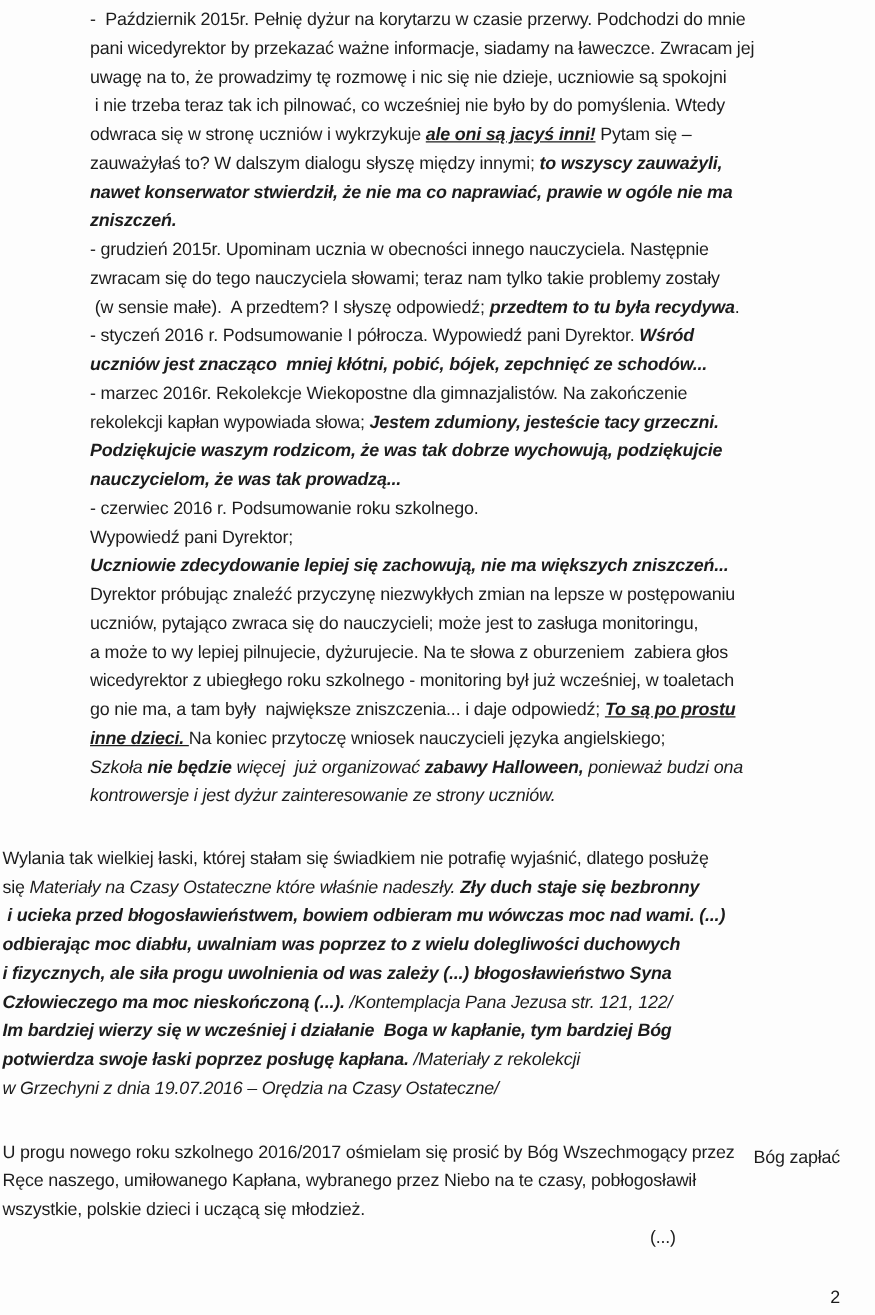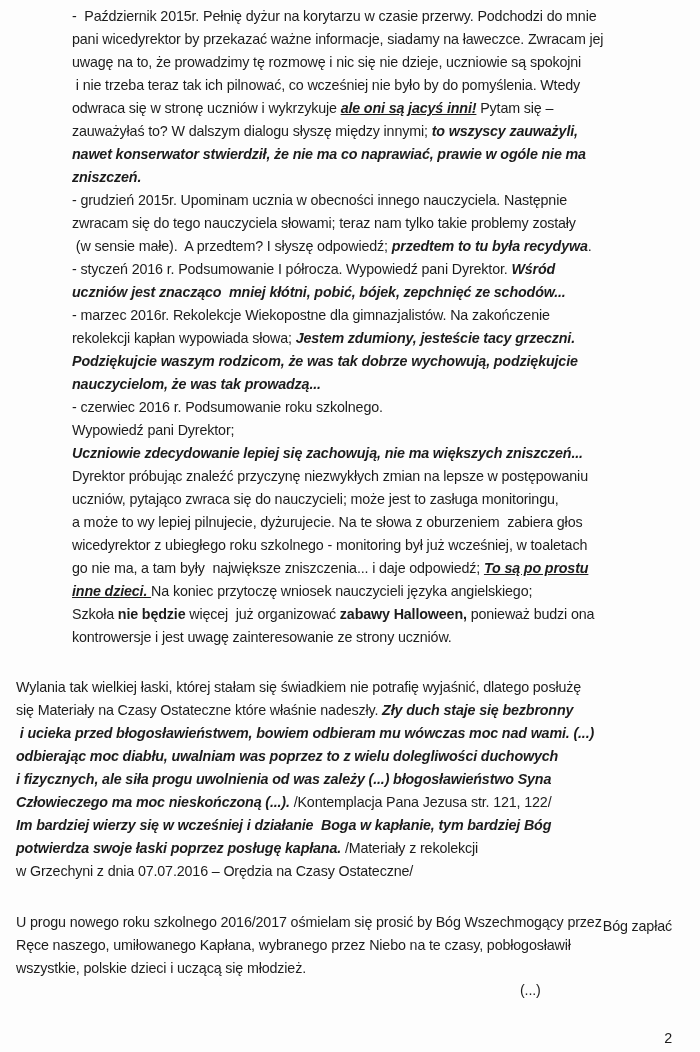--- a/index.html
+++ b/index.html
@@ -3,25 +3,25 @@
 <meta charset="utf-8">
 <style>
   html, body { margin:0; padding:0; }
   body {
     width:700px; height:1052px; background:#fdfdfd; position:relative; overflow:hidden;
     font-family:"Liberation Sans", "DejaVu Sans", sans-serif; color:#1c1c1c;
     font-size:14.3px; letter-spacing:-0.15px;
   }
   .line { position:absolute; white-space:pre; line-height:20px; }
   .b { font-weight:bold; }
-  .i { }
+  .i { font-style:italic; }
   .bi { font-weight:bold; font-style:italic; }
   .u { text-decoration:underline; }
   .block1 .line { left:72px; }
-  .block2 .line { left:16px; }
+  .block2 .line { left:2px; }
 </style>
 </head>
 <body>
 
 <div class="block1">
   <div class="line" style="top:6px"><span>-  Październik 2015r. Pełnię dyżur na korytarzu w czasie przerwy. Podchodzi do mnie</span></div>
   <div class="line" style="top:29px"><span>pani wicedyrektor by przekazać ważne informacje, siadamy na ławeczce. Zwracam jej</span></div>
   <div class="line" style="top:52px"><span>uwagę na to, że prowadzimy tę rozmowę i nic się nie dzieje, uczniowie są spokojni</span></div>
   <div class="line" style="top:75px"><span> i nie trzeba teraz tak ich pilnować, co wcześniej nie było by do pomyślenia. Wtedy</span></div>
   <div class="line" style="top:98px"><span>odwraca się w stronę uczniów i wykrzykuje </span><span class="bi u">ale oni są jacyś inni!</span><span> Pytam się –</span></div>
@@ -40,33 +40,33 @@
   <div class="line" style="top:397px"><span>- czerwiec 2016 r. Podsumowanie roku szkolnego.</span></div>
   <div class="line" style="top:420px"><span>Wypowiedź pani Dyrektor;</span></div>
   <div class="line bi" style="top:443px"><span>Uczniowie zdecydowanie lepiej się zachowują, nie ma większych zniszczeń...</span></div>
   <div class="line" style="top:466px"><span>Dyrektor próbując znaleźć przyczynę niezwykłych zmian na lepsze w postępowaniu</span></div>
   <div class="line" style="top:489px"><span>uczniów, pytająco zwraca się do nauczycieli; może jest to zasługa monitoringu,</span></div>
   <div class="line" style="top:512px"><span>a może to wy lepiej pilnujecie, dyżurujecie. Na te słowa z oburzeniem  zabiera głos</span></div>
   <div class="line" style="top:535px"><span>wicedyrektor z ubiegłego roku szkolnego - monitoring był już wcześniej, w toaletach</span></div>
   <div class="line" style="top:558px"><span>go nie ma, a tam były  największe zniszczenia... i daje odpowiedź; </span><span class="bi u">To są po prostu</span></div>
   <div class="line" style="top:581px"><span class="bi u">inne dzieci. </span><span>Na koniec przytoczę wniosek nauczycieli języka angielskiego;</span></div>
   <div class="line i" style="top:604px"><span>Szkoła </span><span class="b">nie będzie</span><span> więcej  już organizować </span><span class="b">zabawy Halloween,</span><span> ponieważ budzi ona</span></div>
-  <div class="line i" style="top:627px"><span>kontrowersje i jest uwagę zainteresowanie ze strony uczniów.</span></div>
+  <div class="line i" style="top:627px"><span>kontrowersje i jest dyżur zainteresowanie ze strony uczniów.</span></div>
 </div>
 
 <div class="block2">
   <div class="line" style="top:677px"><span>Wylania tak wielkiej łaski, której stałam się świadkiem nie potrafię wyjaśnić, dlatego posłużę</span></div>
   <div class="line" style="top:700px"><span>się </span><span class="i">Materiały na Czasy Ostateczne które właśnie nadeszły.</span><span class="bi"> Zły duch staje się bezbronny</span></div>
   <div class="line bi" style="top:723px"><span> i ucieka przed błogosławieństwem, bowiem odbieram mu wówczas moc nad wami. (...)</span></div>
   <div class="line bi" style="top:746px"><span>odbierając moc diabłu, uwalniam was poprzez to z wielu dolegliwości duchowych</span></div>
   <div class="line bi" style="top:769px"><span>i fizycznych, ale siła progu uwolnienia od was zależy (...) błogosławieństwo Syna</span></div>
   <div class="line" style="top:792px"><span class="bi">Człowieczego ma moc nieskończoną (...). </span><span class="i">/Kontemplacja Pana Jezusa str. 121, 122/</span></div>
   <div class="line bi" style="top:815px"><span>Im bardziej wierzy się w wcześniej i działanie  Boga w kapłanie, tym bardziej Bóg</span></div>
   <div class="line" style="top:838px"><span class="bi">potwierdza swoje łaski poprzez posługę kapłana. </span><span class="i">/Materiały z rekolekcji</span></div>
-  <div class="line i" style="top:861px"><span>w Grzechyni z dnia 07.07.2016 – Orędzia na Czasy Ostateczne/</span></div>
+  <div class="line i" style="top:861px"><span>w Grzechyni z dnia 19.07.2016 – Orędzia na Czasy Ostateczne/</span></div>
 </div>
 
 <div class="block2">
   <div class="line" style="top:912px"><span>U progu nowego roku szkolnego 2016/2017 ośmielam się prosić by Bóg Wszechmogący przez</span></div>
   <div class="line" style="top:935px"><span>Ręce naszego, umiłowanego Kapłana, wybranego przez Niebo na te czasy, pobłogosławił</span></div>
   <div class="line" style="top:958px"><span>wszystkie, polskie dzieci i uczącą się młodzież.</span></div>
 </div>
 
 <div class="line" style="top:916px; right:28px;">Bóg zapłać</div>
 <div class="line" style="top:980px; left:520px;">(...)</div>

